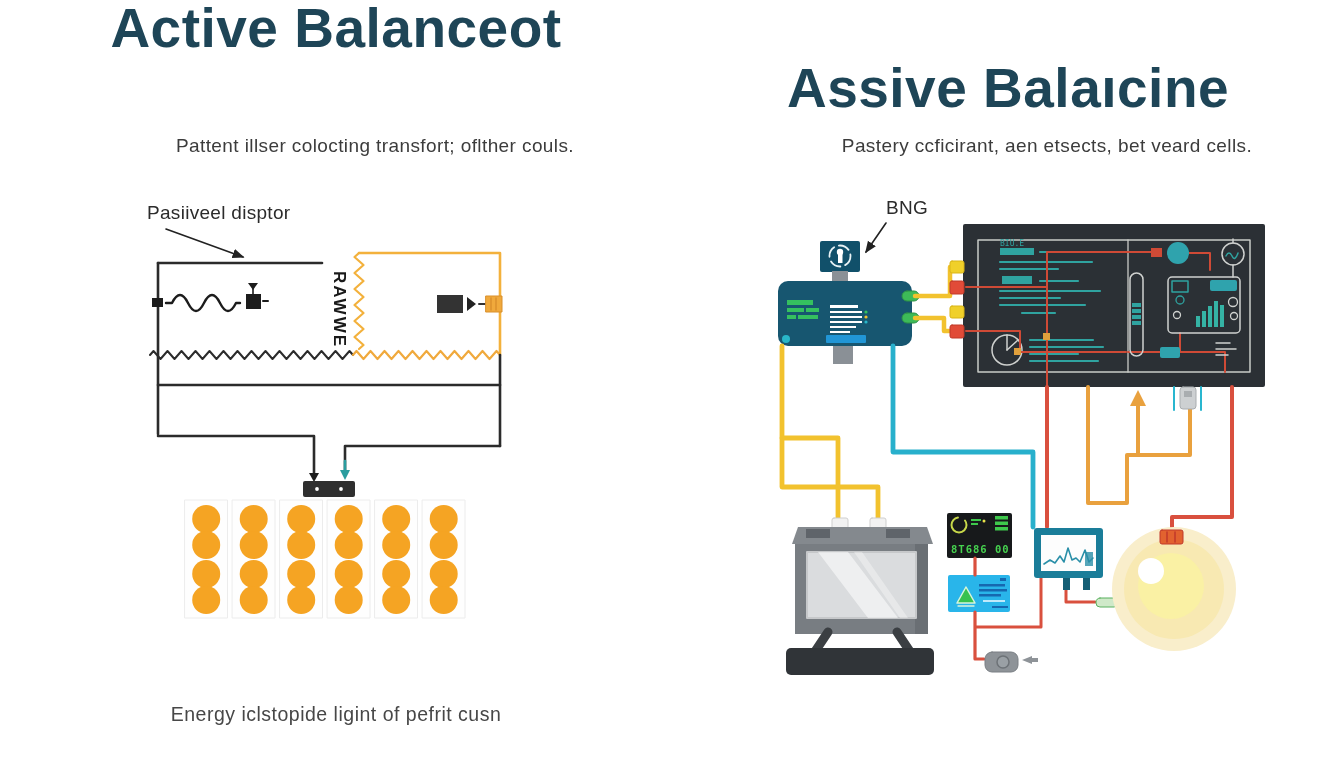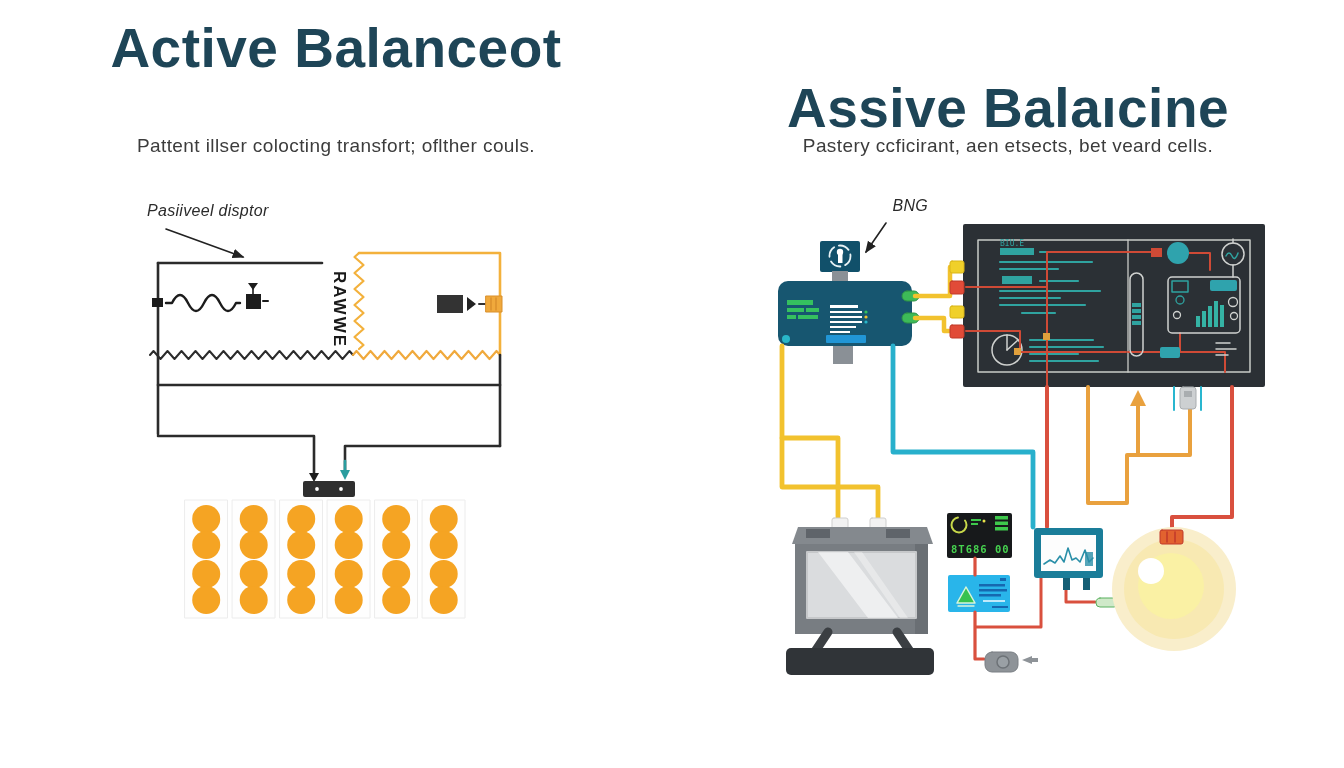--- a/index.html
+++ b/index.html
@@ -1,38 +1,39 @@
 <!DOCTYPE html>
 <html><head>
 <meta charset="utf-8">
 <style>
   html,body{margin:0;padding:0;background:#ffffff;}
   .canvas{position:relative;width:1344px;height:768px;background:#ffffff;overflow:hidden;
           font-family:"Liberation Sans", sans-serif;}
   .abs{position:absolute;}
-  .title{font-weight:700;color:#1e4557;font-size:55px;line-height:1.05;width:672px;text-align:center;letter-spacing:.5px;margin-top:20px;}
-  .subtitle{font-size:19px;color:#3c3c3c;width:672px;text-align:center;letter-spacing:.4px;}
+  .title{font-weight:700;color:#1e4557;font-size:55px;line-height:1.05;width:672px;text-align:center;letter-spacing:.5px;}
+  .subtitle{font-size:19px;color:#3c3c3c;width:672px;text-align:center;letter-spacing:.4px;padding-left:39px;}
   .caption{font-size:19.5px;color:#474747;width:672px;text-align:center;letter-spacing:.5px;}
-  .small-label{font-size:16px;color:#2b2b2b;letter-spacing:.3px;font-style:italic;}
+  .small-label{font-size:19px;color:#2b2b2b;letter-spacing:.3px;}
   svg{position:absolute;left:0;top:0;}
   .mono{font-family:"DejaVu Sans Mono", monospace;}
 </style>
 </head>
 <body>
 
 <div class="canvas">
 
   <div class="abs title" style="left:0;top:60;">Active Balanceot</div>
   <div class="abs subtitle" style="left:0;top:135px;">Pattent illser colocting transfort; oflther couls.</div>
   <div class="abs subtitle" style="left:672px;top:135px;">Pastery ccficirant, aen etsects, bet veard cells.</div>
   <div class="abs title" style="left:672px;top:60px;">Assive Balaıcine</div>
 
   <div class="abs small-label" style="left:147px;top:202px;">Pasiiveel disptor</div>
   <div class="abs small-label" style="left:858px;top:197px;width:70px;text-align:right;">BNG</div>
 
+  <div class="abs caption" style="left:0;top:703px;">Energy iclstopide ligint of pefrit cusn</div>
 
   <svg viewBox="0 0 1344 768" width="1344" height="768">
     <defs>
       <marker id="ah" orient="auto" markerWidth="9" markerHeight="8" refX="6.5" refY="3">
         <path d="M0,0 L7.5,3 L0,6 z" fill="#222"></path>
       </marker>
     </defs>
 
     <g stroke-linejoin="round" stroke-linecap="round">
 

